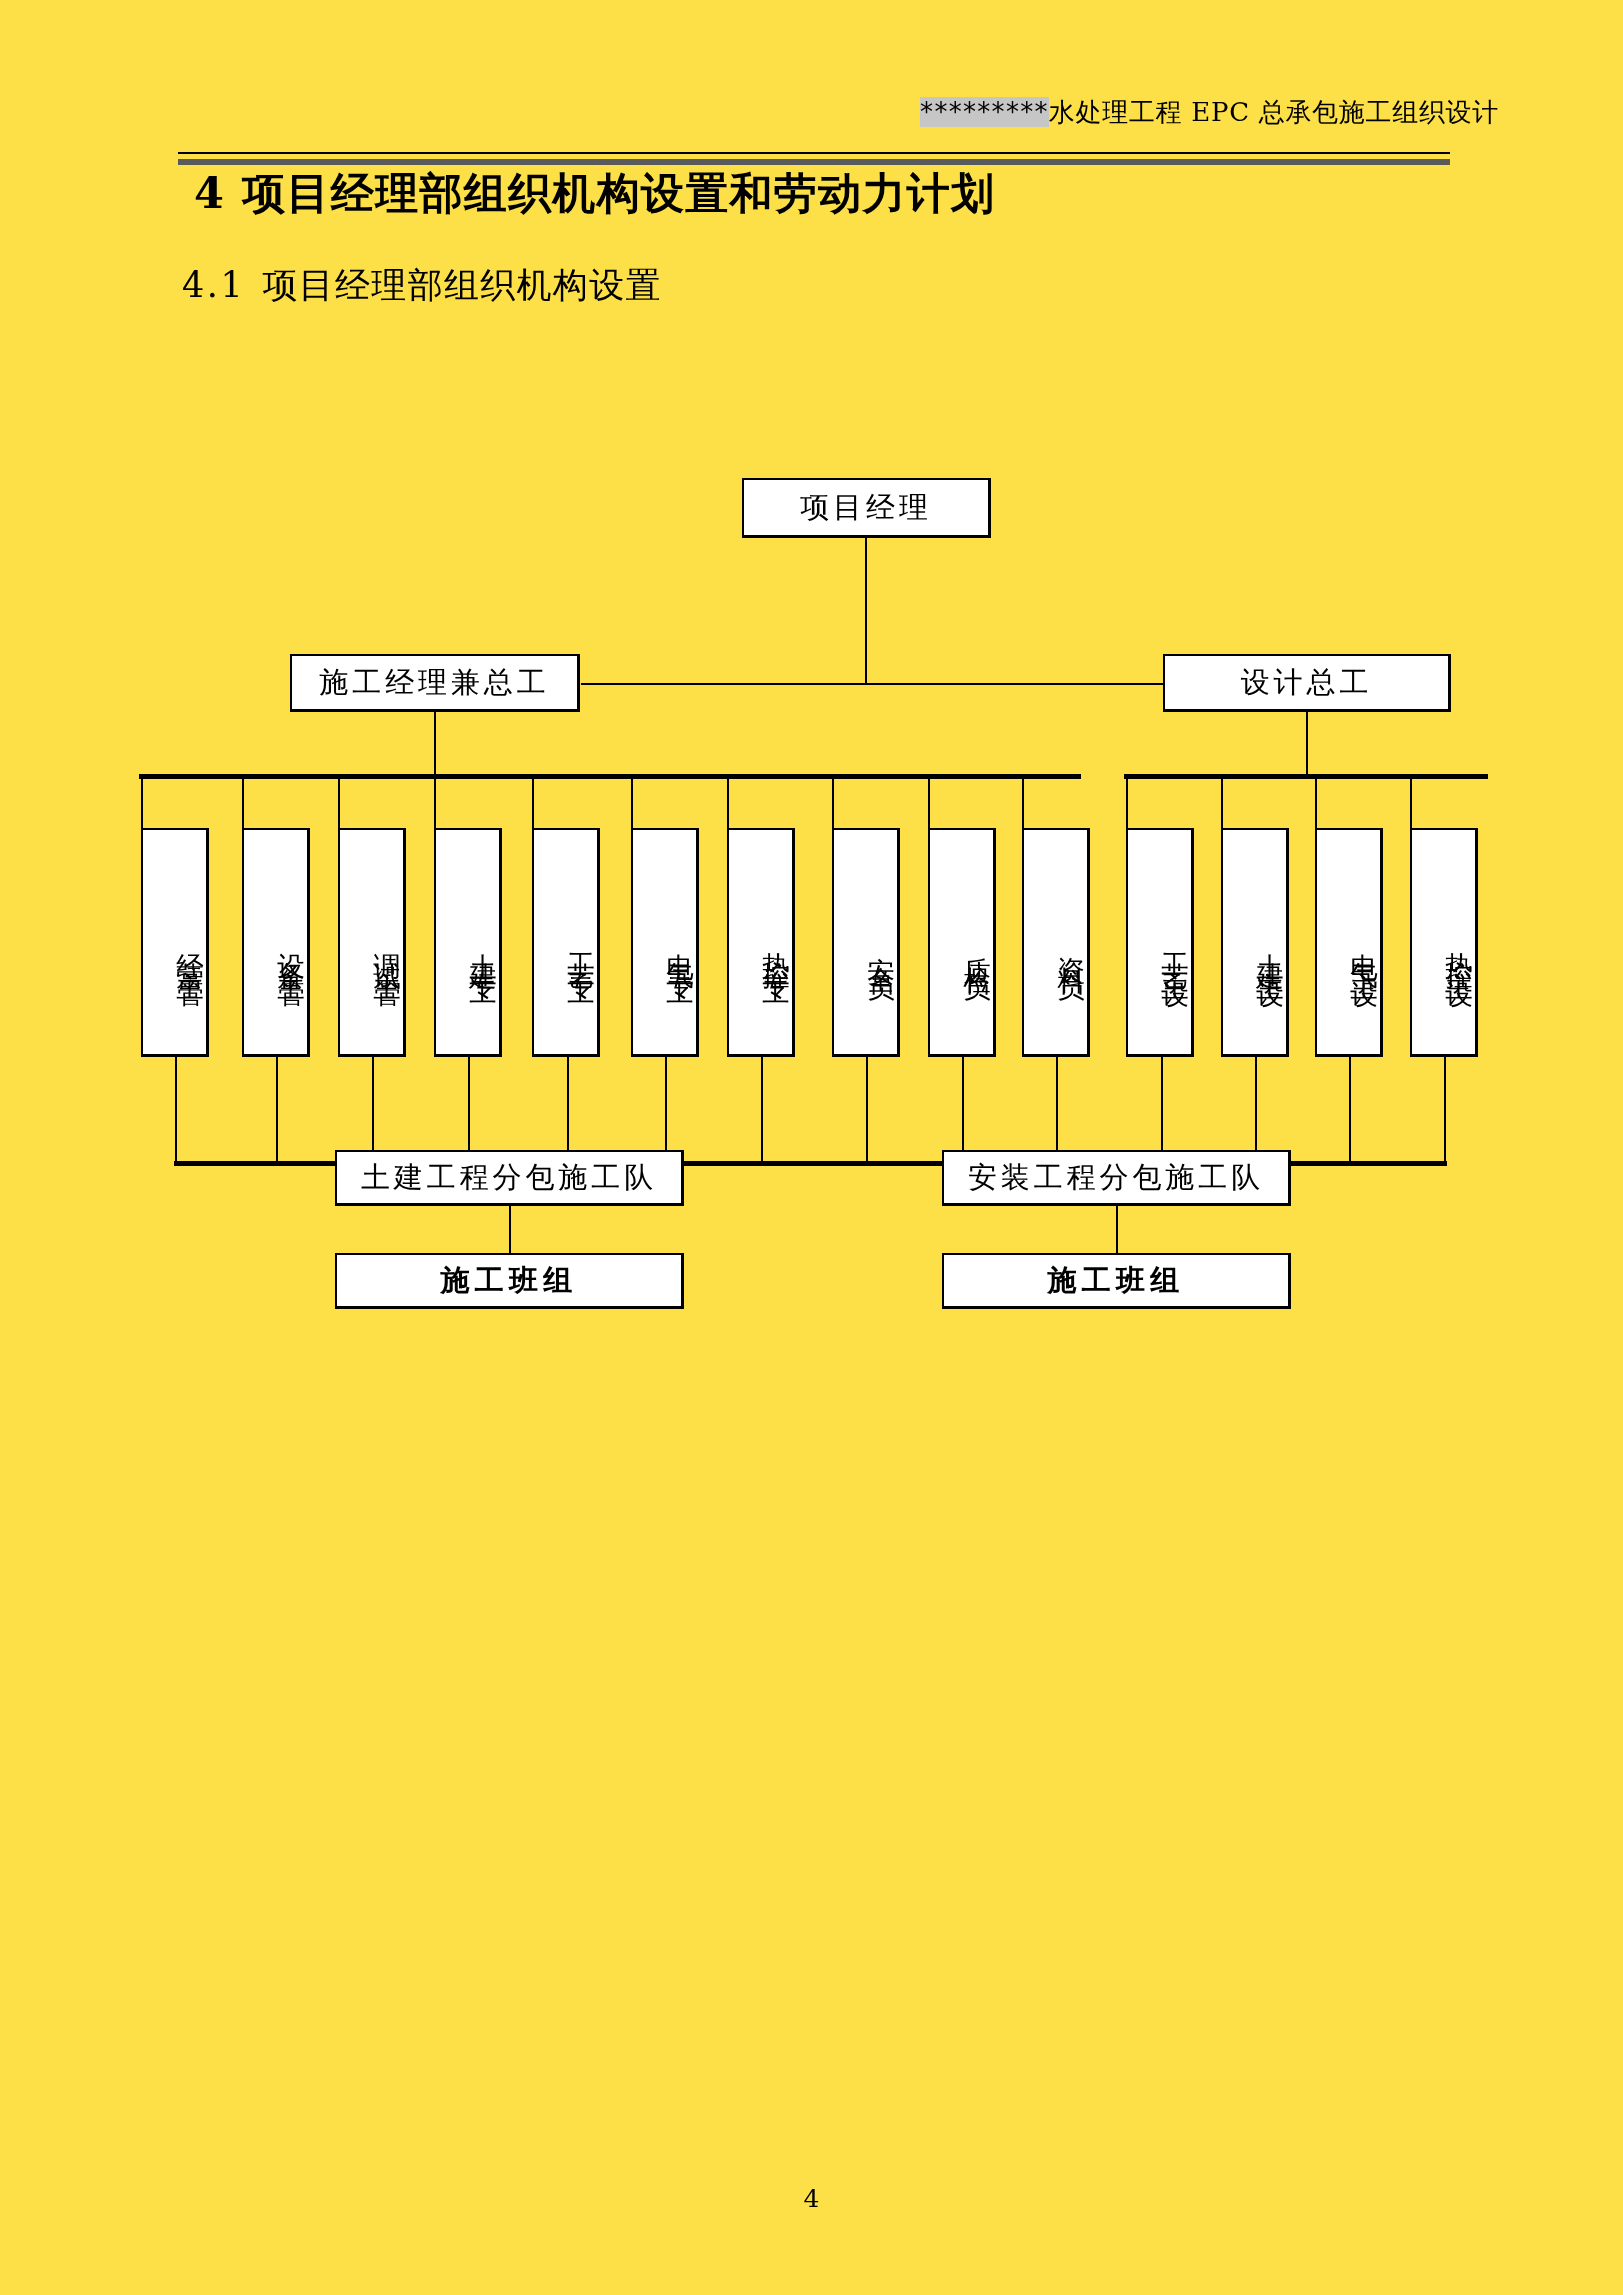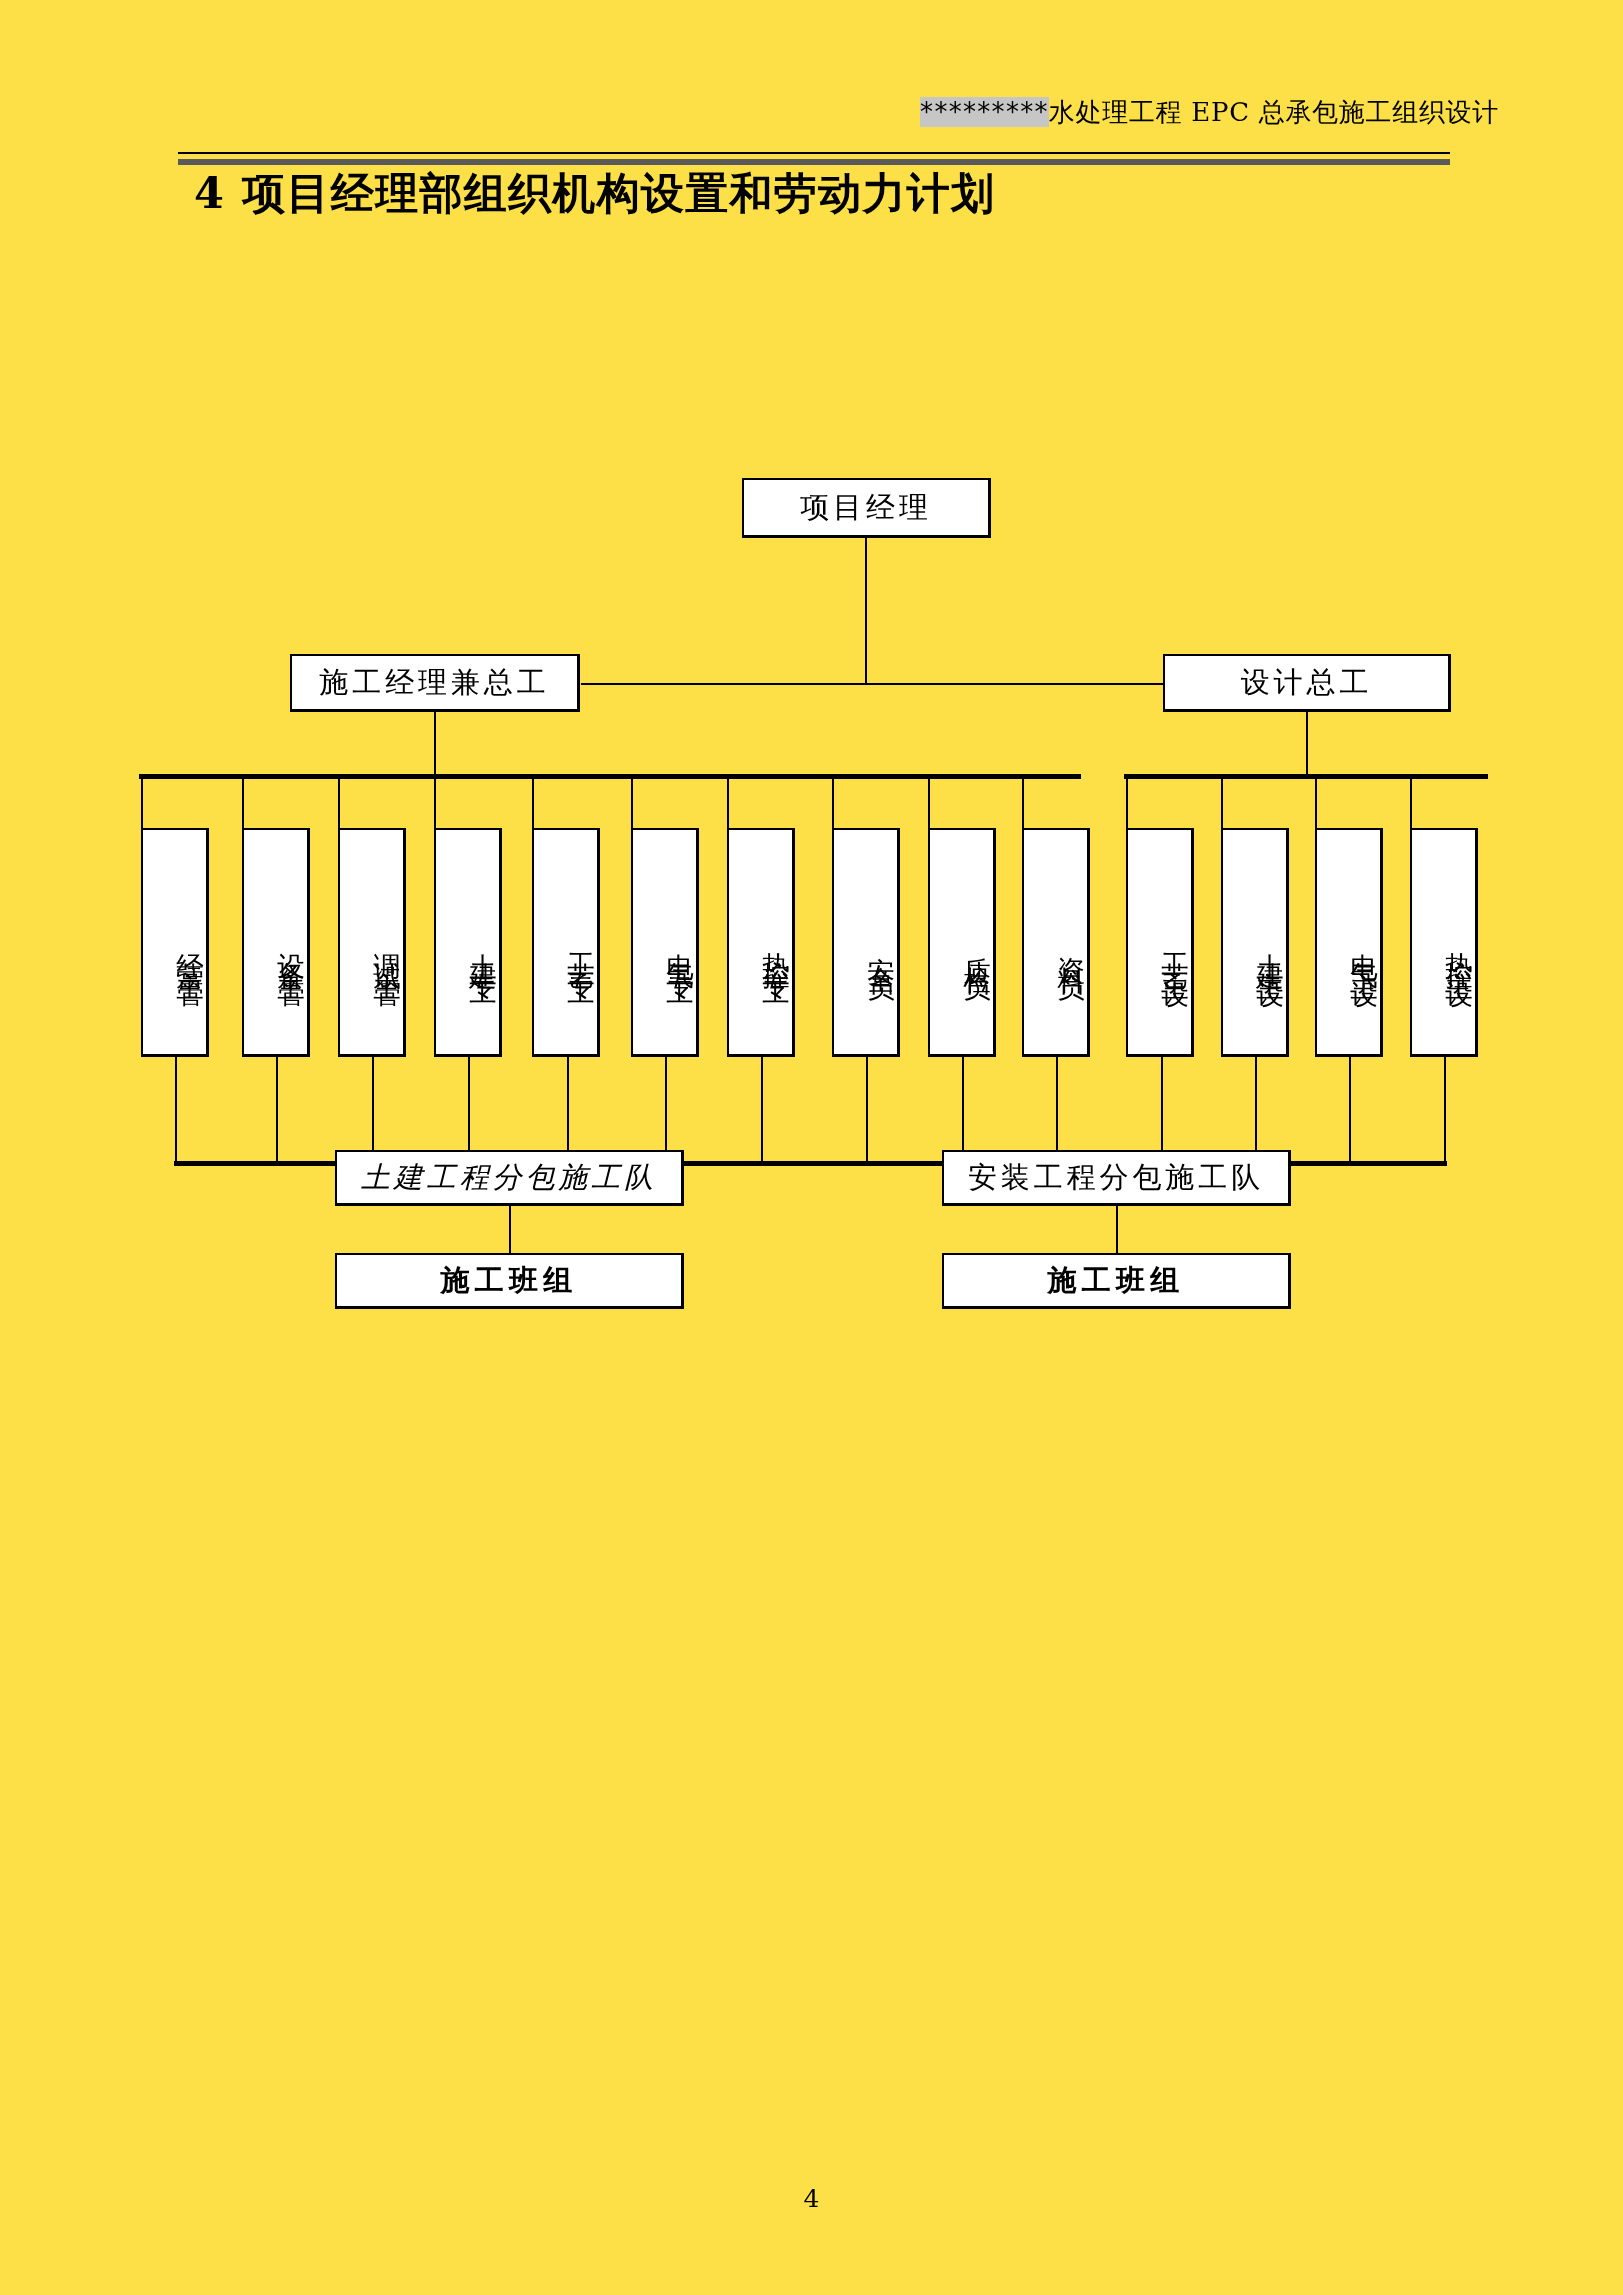--- a/index.html
+++ b/index.html
@@ -147,20 +147,21 @@
 <div class="page">
 
   <div class="header">
     <span class="stars">*********</span><span>水处理工程 EPC 总承包施工组织设计</span>
   </div>
   <div class="header-rule-thin"></div>
   <div class="header-rule-thick"></div>
 
   <div class="h1"><span class="num">4</span><span>项目经理部组织机构设置和劳动力计划</span></div>
 
+  <div class="h2"><span class="num">4.1</span><span>项目经理部组织机构设置</span></div>
 
   <div class="chart">
 
     <div class="box shadowed" style="left:742px; top:478px; width:249px; height:60px;">
       <span class="label">项目经理</span>
     </div>
 
     <div class="line v" style="left:865px; top:538px; height:147px;"></div>
 
     <div class="line h" style="left:581px; top:683px; width:582px;"></div>
@@ -262,21 +263,21 @@
     <div class="box vert shadowed" style="left:1410px; top:828px; width:68px; height:229px;">
       <span class="label">热控主设</span>
     </div>
     <div class="line v" style="left:1444px; top:1056px; height:106px;"></div>
 
     <div class="line bus" style="left:174px; top:1161px; width:1273px;"></div>
 
     <div class="line v" style="left:509px; top:1164px; height:72px;"></div>
     <div class="line v" style="left:1116px; top:1164px; height:72px;"></div>
 
-    <div class="box shadowed" style="left:335px; top:1150px; width:349px; height:56px;font-style:italic;">
+    <div class="box shadowed" style="left:335px; top:1150px; width:349px; height:56px;">
       <span class="label">土建工程分包施工队</span>
     </div>
     <div class="box shadowed" style="left:942px; top:1150px; width:349px; height:56px;">
       <span class="label">安装工程分包施工队</span>
     </div>
 
     <div class="line v" style="left:509px; top:1206px; height:48px;"></div>
     <div class="line v" style="left:1116px; top:1206px; height:48px;"></div>
 
     <div class="box shadowed emph" style="left:335px; top:1253px; width:349px; height:56px;">

